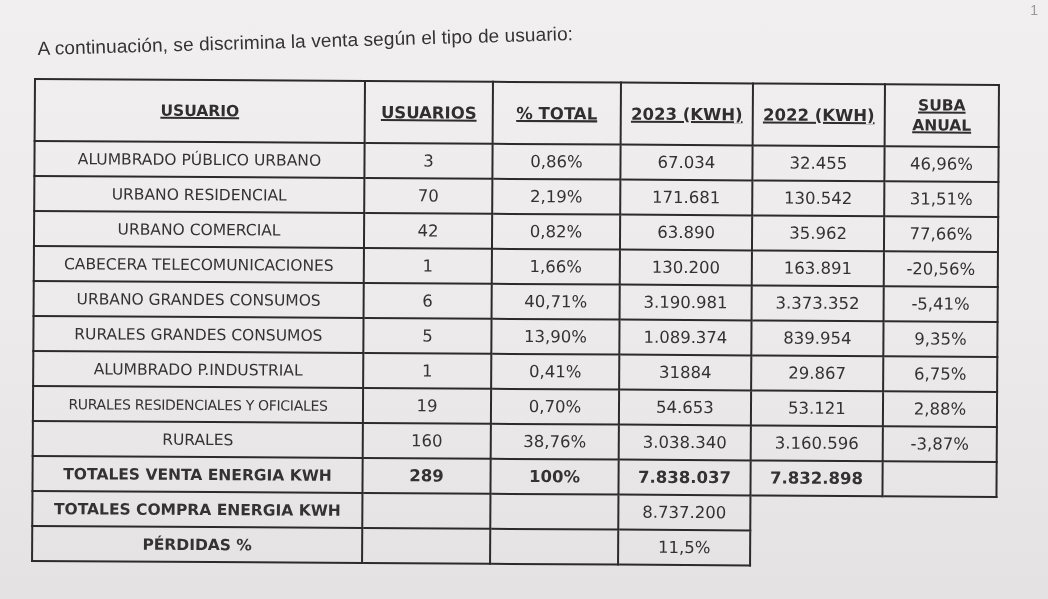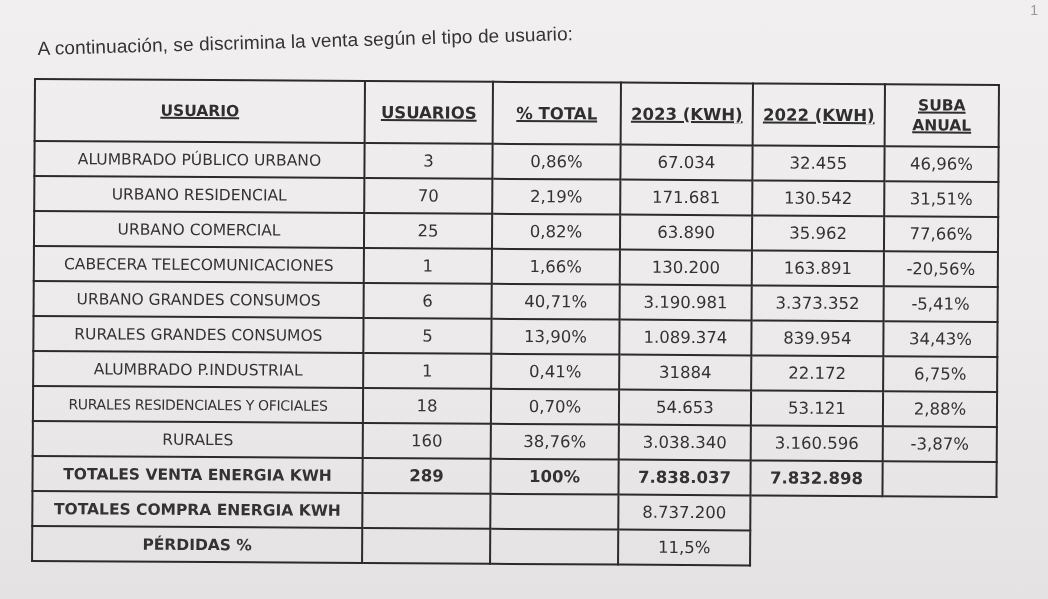--- a/index.html
+++ b/index.html
@@ -61,21 +61,21 @@
     th span.u {
       text-decoration: underline;
       text-decoration-thickness: 2px;
     }
     th.suba {
       line-height: 20px;
       font-size: 15.5px;
     }
     .c-user { width: 316px; font-size: 15.5px; }
     .c-n { width: 114px; }
-    .c-pct { width: 114px; }
+    .c-pct { width: 114px; text-decoration: underline; }
     .c-23 { width: 118px; border-radius: 27px; }
     .c-22 { width: 118px; }
     .c-suba { width: 100px; }
     tr.total td { font-weight: bold; }
     tr.total td.empty-cell { font-weight: normal; }
     tr.extra td.blank-out {
       border: none;
       border-top: 2px solid #2b2b2b;
     }
     tr.extra td.blank-out2 {
@@ -115,21 +115,21 @@
       <tr>
         <td class="c-user">URBANO RESIDENCIAL</td>
         <td>70</td>
         <td>2,19%</td>
         <td>171.681</td>
         <td>130.542</td>
         <td>31,51%</td>
       </tr>
       <tr>
         <td class="c-user">URBANO COMERCIAL</td>
-        <td>25</td>
+        <td>42</td>
         <td>0,82%</td>
         <td>63.890</td>
         <td>35.962</td>
         <td>77,66%</td>
       </tr>
       <tr>
         <td class="c-user">CABECERA TELECOMUNICACIONES</td>
         <td>1</td>
         <td>1,66%</td>
         <td>130.200</td>
@@ -143,33 +143,33 @@
         <td>3.190.981</td>
         <td>3.373.352</td>
         <td>-5,41%</td>
       </tr>
       <tr>
         <td class="c-user">RURALES GRANDES CONSUMOS</td>
         <td>5</td>
         <td>13,90%</td>
         <td>1.089.374</td>
         <td>839.954</td>
-        <td>34,43%</td>
+        <td>9,35%</td>
       </tr>
       <tr>
         <td class="c-user">ALUMBRADO P.INDUSTRIAL</td>
         <td>1</td>
         <td>0,41%</td>
         <td>31884</td>
-        <td>22.172</td>
+        <td>29.867</td>
         <td>6,75%</td>
       </tr>
       <tr>
         <td class="c-user user-cell-small">RURALES RESIDENCIALES  Y OFICIALES</td>
-        <td>18</td>
+        <td>19</td>
         <td>0,70%</td>
         <td>54.653</td>
         <td>53.121</td>
         <td>2,88%</td>
       </tr>
       <tr>
         <td class="c-user">RURALES</td>
         <td>160</td>
         <td>38,76%</td>
         <td>3.038.340</td>

